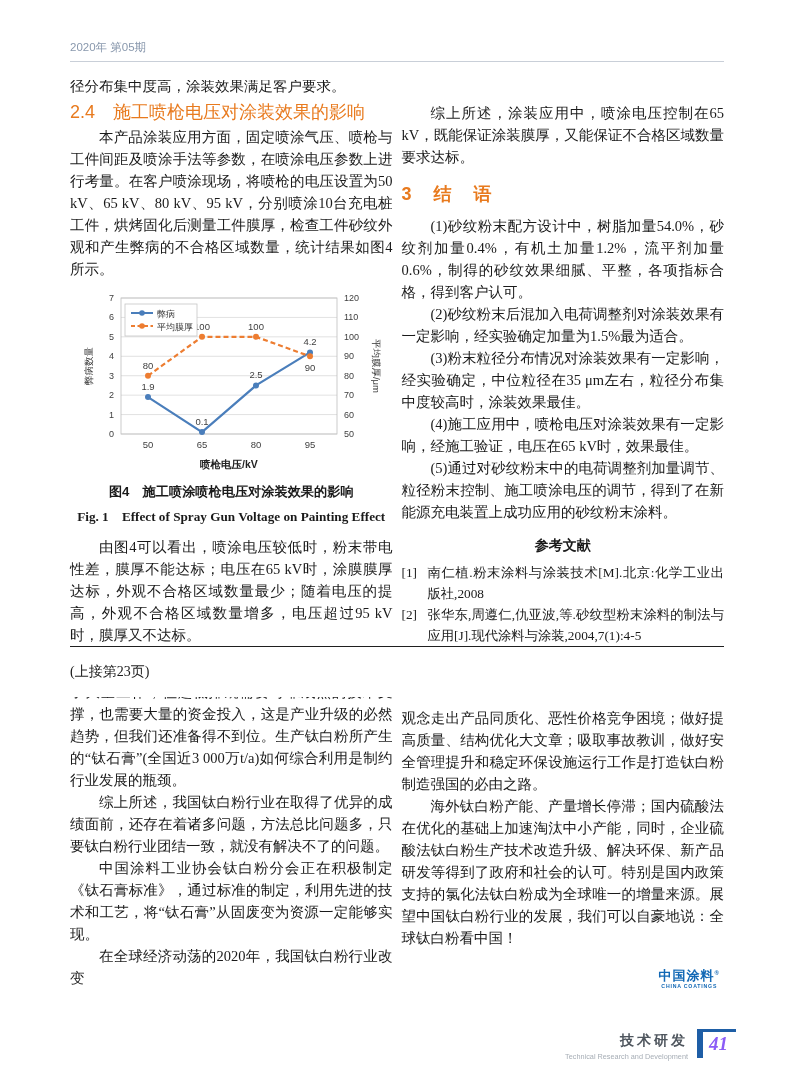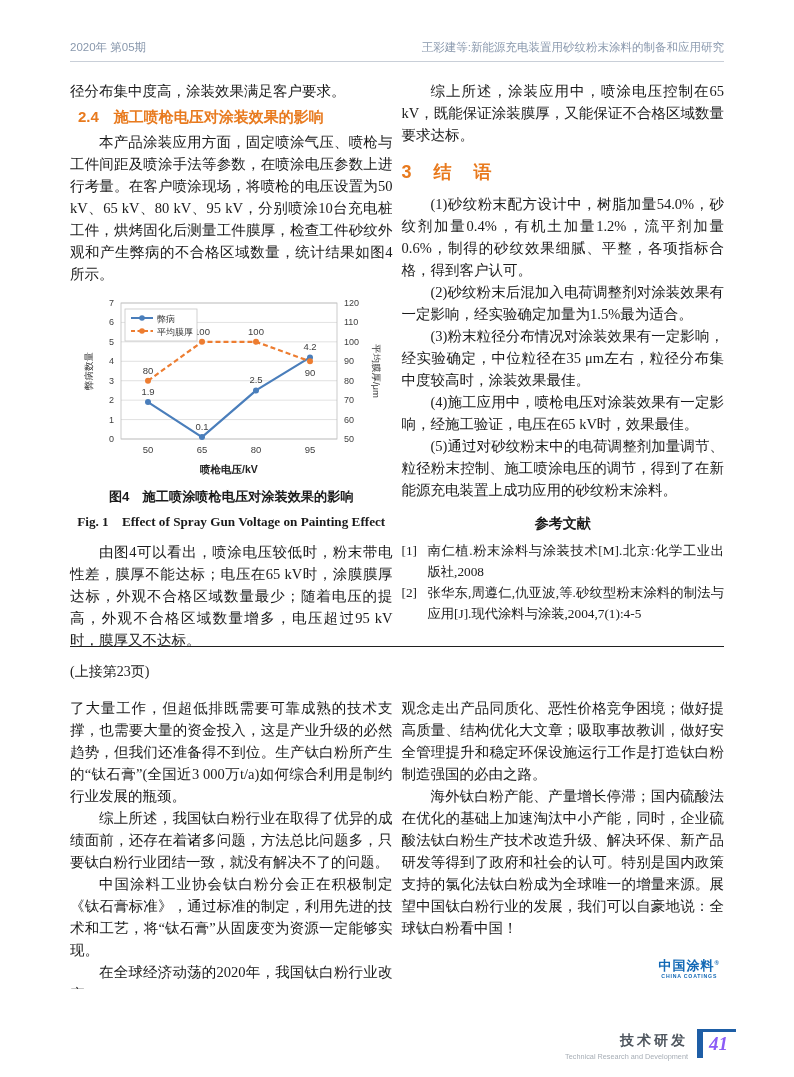--- a/index.html
+++ b/index.html
@@ -4,28 +4,28 @@
 <style>
   html,body{margin:0;padding:0;background:#fff;}
   .page{position:relative;width:794px;height:1077px;background:#fff;overflow:hidden;
         font-family:"Liberation Serif",serif;color:#1a1a1a;}
   
   .header{display:flex;justify-content:space-between;align-items:flex-end;
           padding:40px 70px 6px 70px;}
   .header .htext{font-family:"Liberation Sans",sans-serif;font-size:11.5px;color:#8998ad;}
   .header-rule{margin:0 70px;border-bottom:1px solid #c9cfd8;}
   
-  .cols{display:flex;gap:9px;padding:0 70px;}
+  .cols{display:flex;gap:9px;padding:0 70px;align-items:flex-end;}
   .col{flex:1;min-width:0;}
   .top-cols{margin-top:18px;height:566px;overflow:hidden;}
   .bottom-cols{margin-top:16px;height:292px;overflow:hidden;}
   p.body{margin:0;font-size:14.5px;line-height:22px;text-align:justify;}
   p.ind{text-indent:2em;}
-  .h24{font-family:"Liberation Sans",sans-serif;font-weight:bold;font-size:15px;
-       color:#e87a1e;margin:4px 0 3px 8px;line-height:22px;}
+  .h24{font-family:"Liberation Sans",sans-serif;font-weight:normal;font-size:18px;
+       color:#e87a1e;margin:4px 0 3px 0;line-height:22px;}
   .h3{font-family:"Liberation Sans",sans-serif;font-weight:bold;font-size:18px;
       color:#e87a1e;margin:14px 0 9px 0;letter-spacing:2px;}
   .chart-wrap{width:300px;margin:8px auto 2px auto;}
   .figcap{font-family:"Liberation Sans",sans-serif;font-weight:bold;font-size:13.2px;
           text-align:center;line-height:19px;margin:2px 0 6px 0;}
   .figcap-en{font-family:"Liberation Serif",serif;font-weight:bold;font-size:13.2px;
              text-align:center;line-height:19px;margin-bottom:10px;}
   .refs-title{font-family:"Liberation Sans",sans-serif;font-weight:bold;font-size:14px;
               text-align:center;margin:14px 0 7px 0;}
   .ref{display:flex;font-size:13.3px;line-height:21px;text-align:justify;}
@@ -51,21 +51,20 @@
   .pagenum .num{font-family:"Liberation Serif",serif;font-style:italic;font-weight:bold;
                 font-size:19px;color:#8b5cf6;}
 </style>
 </head>
 <body>
 
 <div class="page">
 
   <div class="header">
     <span class="htext">2020年  第05期</span>
-    <span class="htext">王彩建等:新能源充电装置用砂纹粉末涂料的制备和应用研究</span>
   </div>
   <div class="header-rule"></div>
 
   <div class="cols top-cols">
     <div class="col">
       <p class="body">径分布集中度高，涂装效果满足客户要求。</p>
       <div class="h24">2.4　施工喷枪电压对涂装效果的影响</div>
       <p class="body ind">本产品涂装应用方面，固定喷涂气压、喷枪与工件间距及喷涂手法等参数，在喷涂电压参数上进行考量。在客户喷涂现场，将喷枪的电压设置为50 kV、65 kV、80 kV、95 kV，分别喷涂10台充电桩工件，烘烤固化后测量工件膜厚，检查工件砂纹外观和产生弊病的不合格区域数量，统计结果如图4所示。</p>
       <div class="chart-wrap">
         <svg id="chart" width="300" height="188" viewBox="0 0 300 188" font-family="Liberation Sans, sans-serif">

